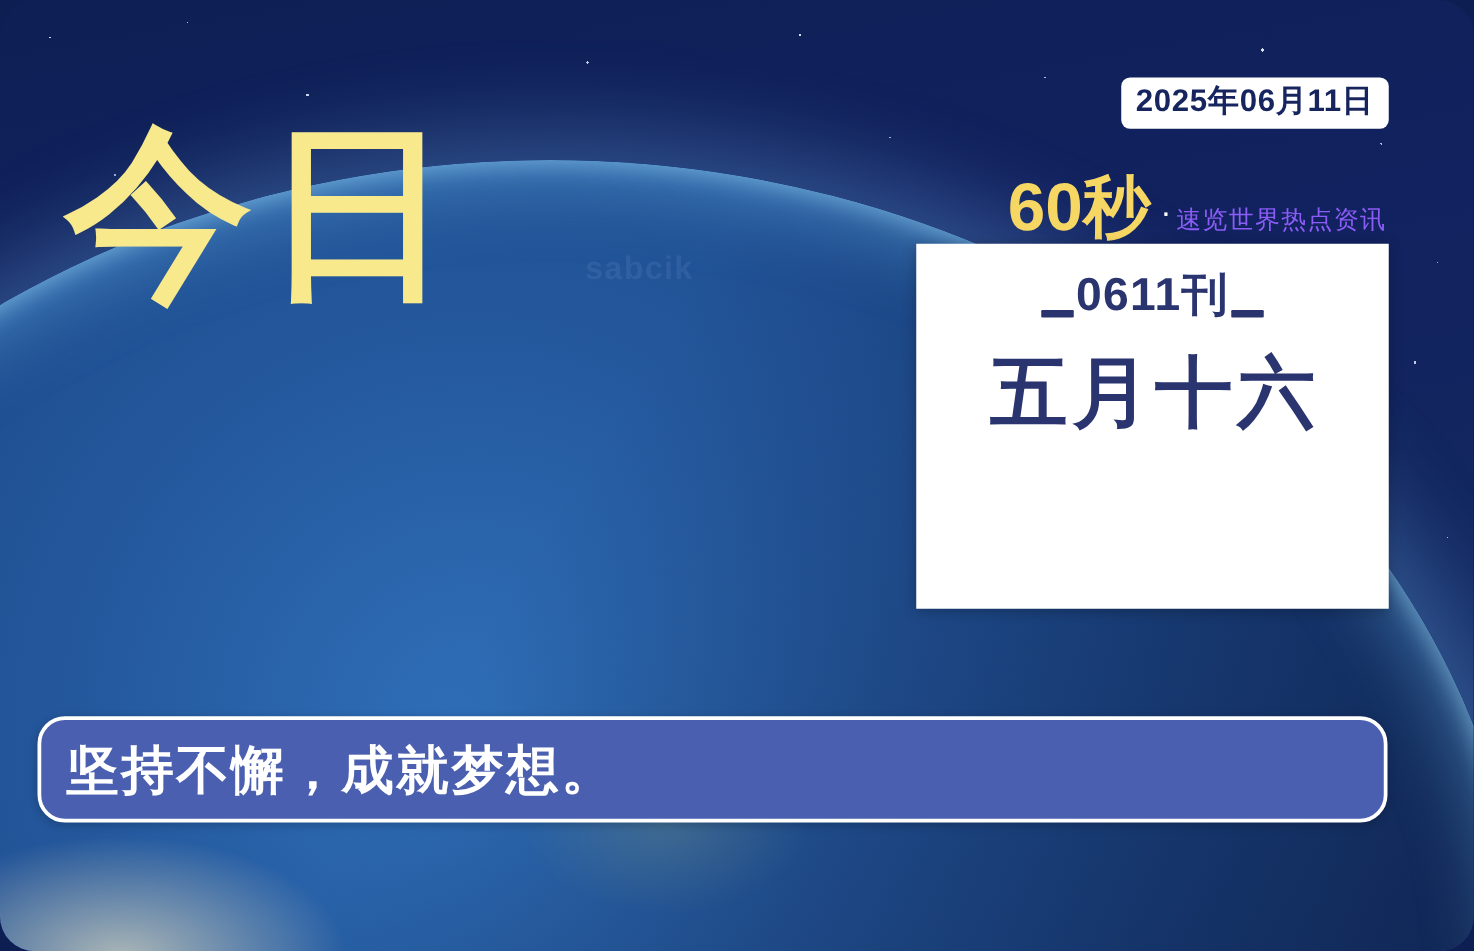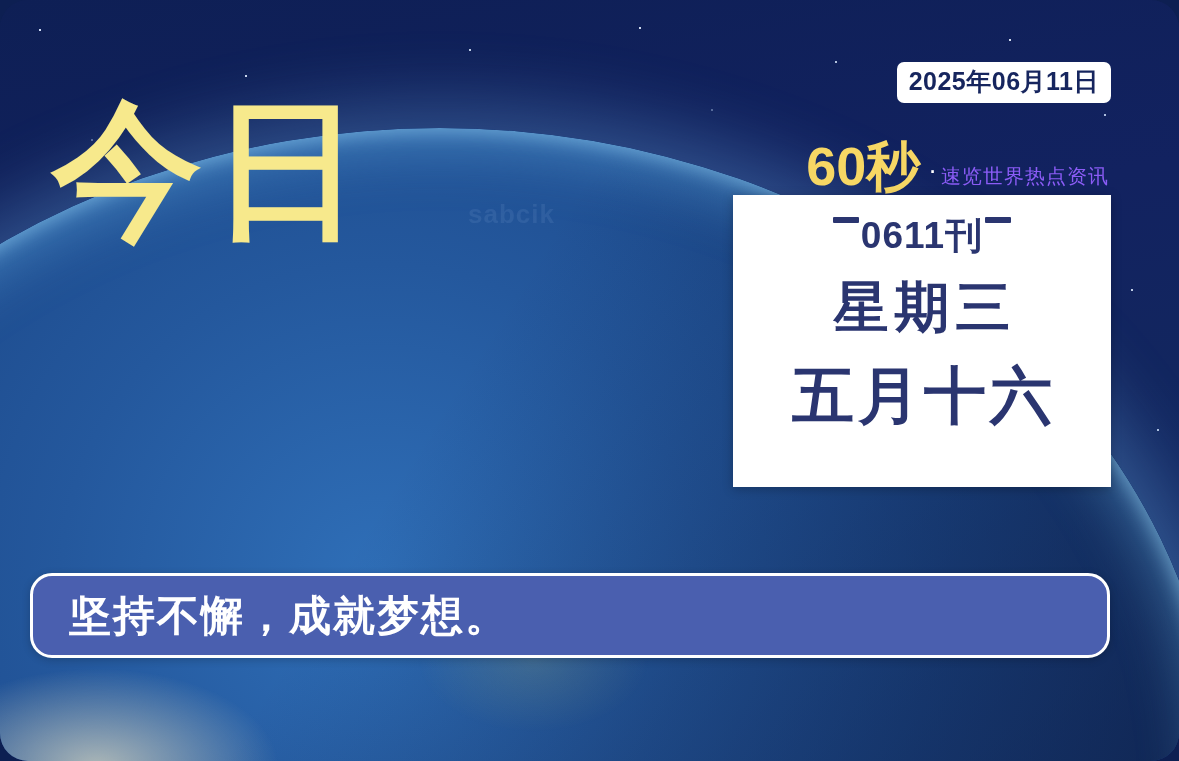--- a/index.html
+++ b/index.html
@@ -199,21 +199,21 @@
     background:#FFFFFF;
     box-shadow:0 2px 10px rgba(0,0,0,0.25);
     display:flex;
     flex-direction:column;
     align-items:center;
     justify-content:flex-start;
     padding-top:22px;
   }
   .issue-row {
     display:flex;
-    align-items:flex-start;
+    align-items:flex-end;
     justify-content:center;
     gap:2px;
     color:#2A3570;
     font-size:37px;
     font-weight:bold;
     letter-spacing:1px;
     line-height:1;
   }
   .issue-dash {
     display:inline-block;
@@ -251,21 +251,21 @@
     display:flex;
     align-items:center;
     z-index:7;
     box-shadow:0 2px 8px rgba(0,0,0,0.20);
   }
   .motto-text {
     color:#FFFFFF;
     font-size:42px;
     font-weight:bold;
     letter-spacing:2px;
-    padding-left:36px;
+    padding-left:20px;
     line-height:1;
     white-space:nowrap;
   }
 </style>
 </head>
 <body>
 
 <div class="stage">
 
   <div class="sky"></div>
@@ -293,21 +293,20 @@
     <div class="tagline">
       <span class="sec">60秒</span><span class="dot">·</span><span class="txt">速览世界热点资讯</span>
     </div>
 
     <div class="info-card">
       <div class="issue-row">
         <span class="issue-dash"></span>
         <span>0611刊</span>
         <span class="issue-dash"></span>
       </div>
-      <div class="weekday">星期三</div>
       <div class="lunar">五月十六</div>
     </div>
 
   </div>
 
   <div class="motto-bar">
     <span class="motto-text">坚持不懈，成就梦想。</span>
   </div>
 
 </div>

